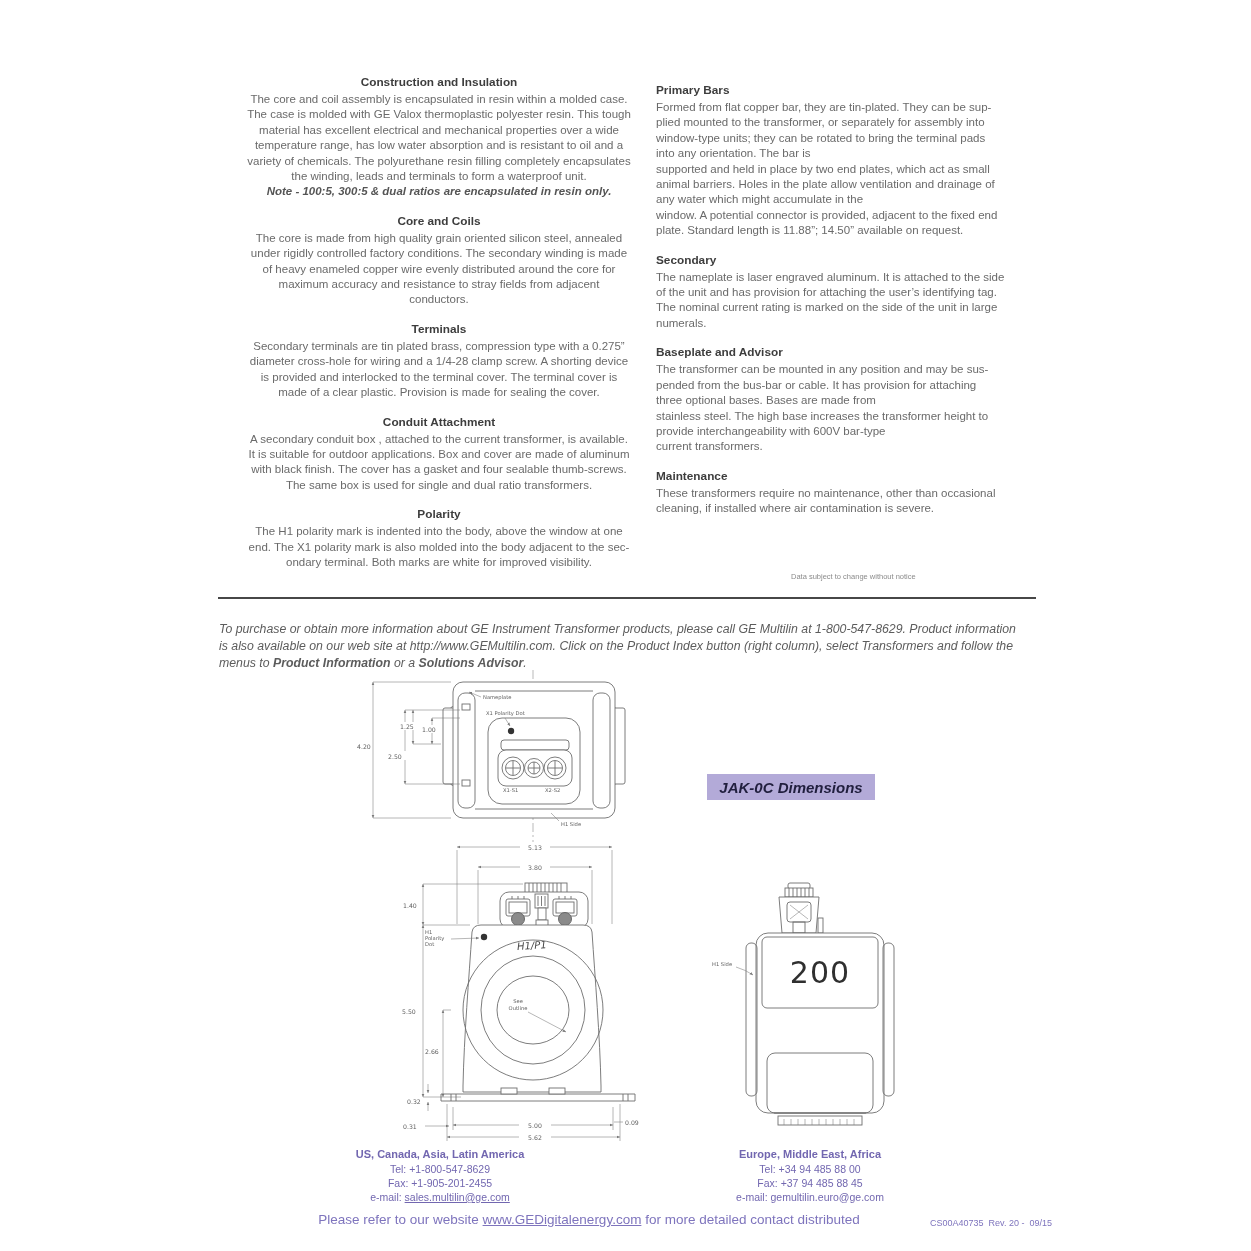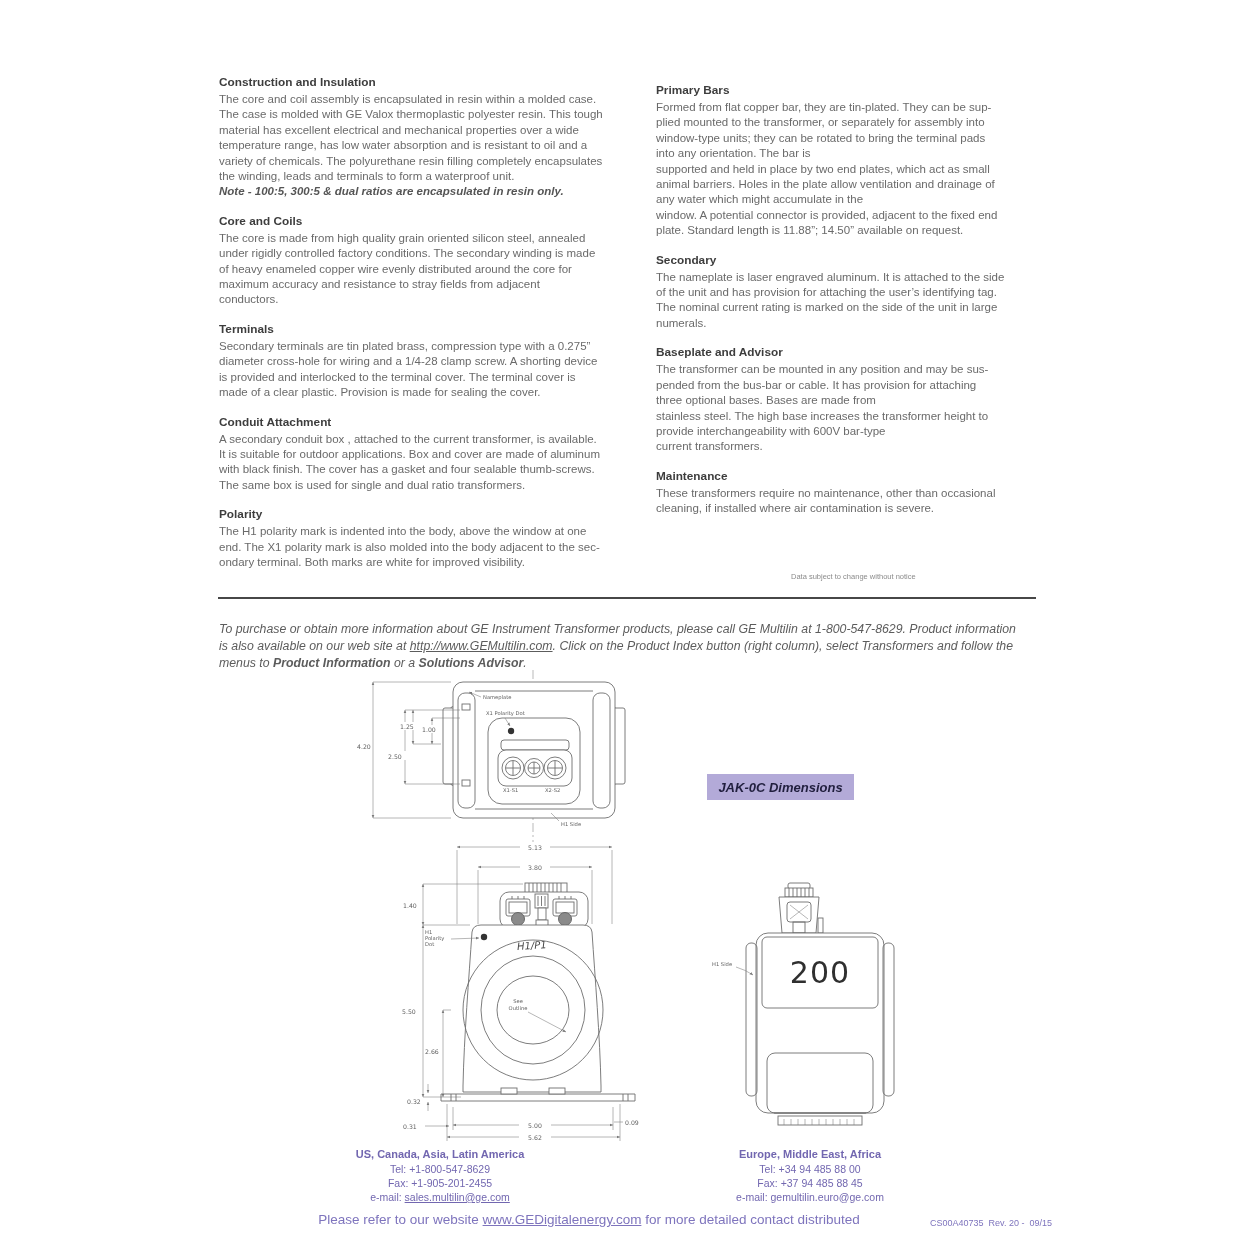--- a/index.html
+++ b/index.html
@@ -1,32 +1,32 @@
 <!DOCTYPE html>
 <html><head>
 <meta charset="utf-8">
 <style>
   html,body{margin:0;padding:0;background:#fff;}
   .page{position:relative;width:1251px;height:1251px;background:#ffffff;
         font-family:"Liberation Sans",sans-serif;overflow:hidden;}
   .col{position:absolute;top:75px;}
-  .col-left{left:219px;width:440px;}
+  .col-left{left:219px;width:440px;text-align:center;}
   .col-right{left:656px;width:400px;margin-top:8px;}
   .col section{margin:0 0 14px 0;}
   .col h3{font-size:11.8px;font-weight:bold;color:#3d3d3d;margin:0 0 3px 0;line-height:14px;}
   .col p.bodytxt{font-size:11.5px;line-height:15.4px;color:#6a6a6a;margin:0;white-space:pre-line;}
   .col p.note{font-size:11.5px;line-height:15.4px;color:#555555;margin:0;font-weight:bold;font-style:italic;}
   .data-notice{position:absolute;left:751px;top:572px;font-size:7.5px;color:#8b8b8b;padding-left:40px;}
   .rule{position:absolute;left:218px;top:597px;width:818px;height:2px;background:#474747;}
   .purchase{position:absolute;left:219px;top:609px;width:800px;font-style:italic;
             font-size:12.3px;line-height:16.8px;color:#5c5c5c;}
-  .purchase .lnk{text-decoration:underline;color:inherit;cursor:pointer;margin-top:40px;}
+  .purchase .lnk{color:inherit;cursor:pointer;margin-top:40px;}
   .purchase .bld{font-weight:bold;}
-  .tag{position:absolute;left:707px;top:774px;width:147px;height:26px;background:#b3aad8;
-       color:#211f3e;font-size:13px;font-weight:bold;font-style:italic;
+  .tag{position:absolute;left:707px;top:774px;width:168px;height:26px;background:#b3aad8;
+       color:#211f3e;font-size:15px;font-weight:bold;font-style:italic;
        display:flex;align-items:center;justify-content:center;}
   svg.drawing{position:absolute;}
   .svg-top{left:355px;top:668px;}
   .svg-front{left:395px;top:842px;}
   .svg-side{left:700px;top:876px;}
   .ol{fill:#ffffff;stroke:#6e6e6e;stroke-width:0.9;}
   .ln{fill:none;stroke:#6e6e6e;stroke-width:0.9;}
   .thin{fill:none;stroke:#7a7a7a;stroke-width:0.55;}
   .dim{fill:none;stroke:#7a7a7a;stroke-width:0.55;}
   .cl{fill:none;stroke:#8a8a8a;stroke-width:0.6;stroke-dasharray:9 3 2 3;}

